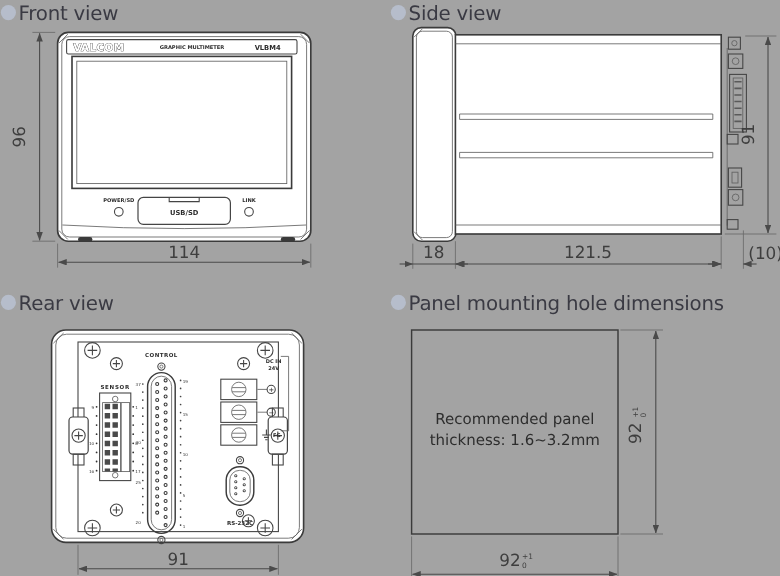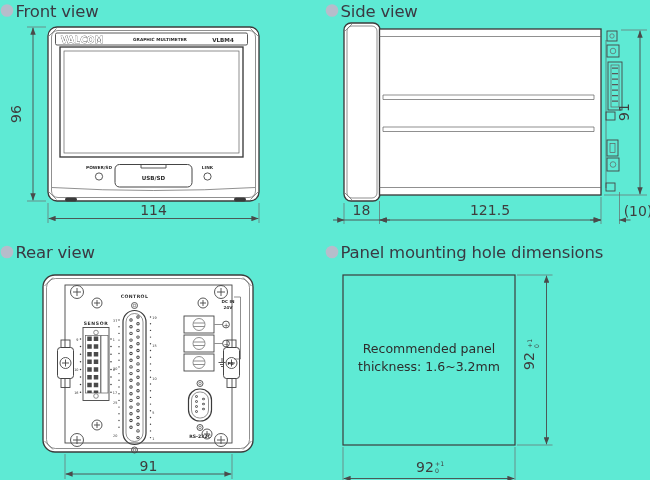--- a/index.html
+++ b/index.html
@@ -1,16 +1,16 @@
 <!DOCTYPE html>
 <html><head>
 <meta charset="utf-8">
 <style>
   html,body{margin:0;padding:0;background:#fff;}
-  #stage{position:relative;width:650px;height:480px;background:#5eead4;overflow:hidden;}
+  #stage{position:relative;width:650px;height:480px;background:#a3a3a3;overflow:hidden;}
   svg{position:absolute;inset:0;}
   text{font-family:"DejaVu Sans",sans-serif;fill:#2d2d2d;}
   .title{font-size:16.5px;fill:#3a3a43;letter-spacing:-.2px;}
   .dt{font-size:14px;fill:#3e3e3e;}
   .t62{font-size:6.2px;fill:#3e3e3e;}
   .b{font-weight:bold;}
   .t34{font-size:3.4px;fill:#333;}
   .t42{font-size:4.2px;}
   .t43{font-size:4.3px;}
   .t46{font-size:4.6px;}

